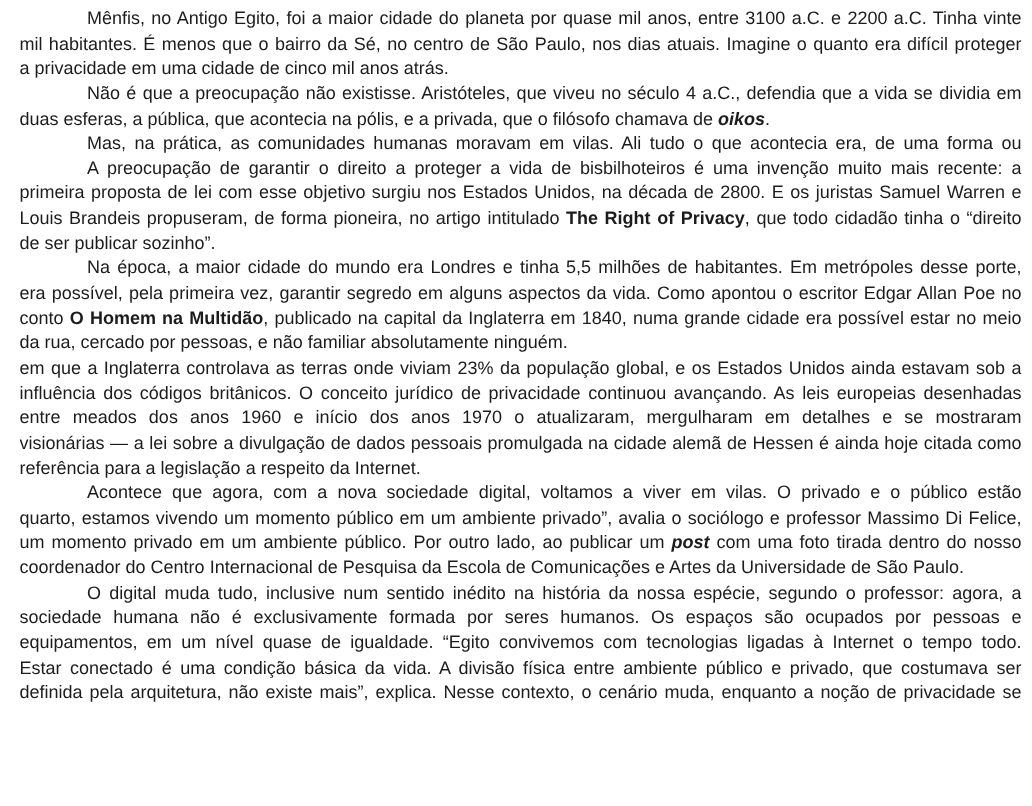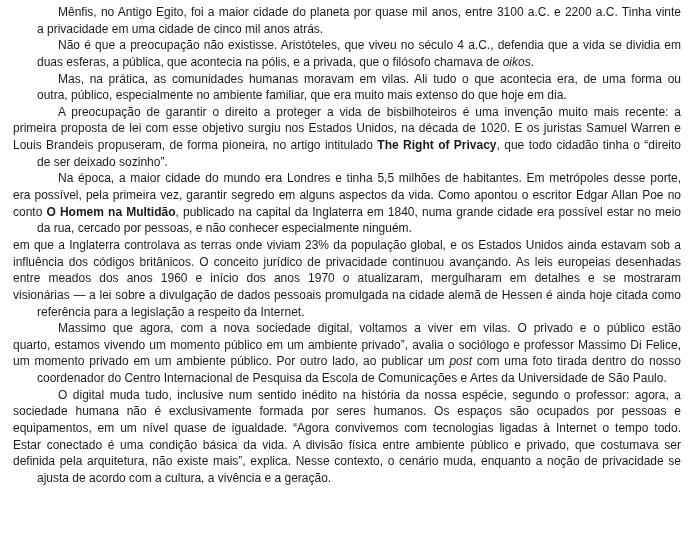--- a/index.html
+++ b/index.html
@@ -20,53 +20,52 @@
   .line {
     position: relative;
     font-size: 12px;
     line-height: 16.65px;
     height: 16.65px;
     overflow: hidden;
     text-align: justify;
     text-align-last: justify;
     text-justify: inter-word;
   }
-  .line.end { text-align-last: left; margin-left: 24px; }
+  .line.end { text-align-last: left; }
   .line.ind { text-indent: 45px; }
   .b { font-weight: bold; }
-  .i { font-style: italic; }
+  .i { font-style: italic; font-weight: bold; }
 </style>
 </head>
 <body>
 
 <div class="page">
   <div>
       <div class="line ind"><span><span>Mênfis, no Antigo Egito, foi a maior cidade do planeta por quase mil anos, entre 3100 a.C. e 2200 a.C. Tinha vinte</span></span></div>
+      <div class="line"><span><span>mil habitantes. É menos que o bairro da Sé, no centro de São Paulo, nos dias atuais. Imagine o quanto era difícil proteger</span></span></div>
       <div class="line end"><span><span>a privacidade em uma cidade de cinco mil anos atrás.</span></span></div>
       <div class="line ind"><span><span>Não é que a preocupação não existisse. Aristóteles, que viveu no século 4 a.C., defendia que a vida se dividia em</span></span></div>
       <div class="line end"><span><span>duas esferas, a pública, que acontecia na pólis, e a privada, que o filósofo chamava de </span><span class="i">oikos</span><span>.</span></span></div>
       <div class="line ind"><span><span>Mas, na prática, as comunidades humanas moravam em vilas. Ali tudo o que acontecia era, de uma forma ou</span></span></div>
-      <div class="line end"><span><span>outra, público, especialmente no ambiente familiar, que era muito mais extenso do que hoje em dia.</span></span></div>
       <div class="line ind"><span><span>A preocupação de garantir o direito a proteger a vida de bisbilhoteiros é uma invenção muito mais recente: a</span></span></div>
-      <div class="line"><span><span>primeira proposta de lei com esse objetivo surgiu nos Estados Unidos, na década de 1020. E os juristas Samuel Warren e</span></span></div>
+      <div class="line"><span><span>primeira proposta de lei com esse objetivo surgiu nos Estados Unidos, na década de 2800. E os juristas Samuel Warren e</span></span></div>
       <div class="line"><span><span>Louis Brandeis propuseram, de forma pioneira, no artigo intitulado </span><span class="b">The Right of Privacy</span><span>, que todo cidadão tinha o “direito</span></span></div>
-      <div class="line end"><span><span>de ser deixado sozinho”.</span></span></div>
+      <div class="line end"><span><span>de ser publicar sozinho”.</span></span></div>
       <div class="line ind"><span><span>Na época, a maior cidade do mundo era Londres e tinha 5,5 milhões de habitantes. Em metrópoles desse porte,</span></span></div>
       <div class="line"><span><span>era possível, pela primeira vez, garantir segredo em alguns aspectos da vida. Como apontou o escritor Edgar Allan Poe no</span></span></div>
       <div class="line"><span><span>conto </span><span class="b">O Homem na Multidão</span><span>, publicado na capital da Inglaterra em 1840, numa grande cidade era possível estar no meio</span></span></div>
-      <div class="line end"><span><span>da rua, cercado por pessoas, e não conhecer especialmente ninguém.</span></span></div>
+      <div class="line end"><span><span>da rua, cercado por pessoas, e não familiar absolutamente ninguém.</span></span></div>
       <div class="line"><span><span>em que a Inglaterra controlava as terras onde viviam 23% da população global, e os Estados Unidos ainda estavam sob a</span></span></div>
       <div class="line"><span><span>influência dos códigos britânicos. O conceito jurídico de privacidade continuou avançando. As leis europeias desenhadas</span></span></div>
       <div class="line"><span><span>entre meados dos anos 1960 e início dos anos 1970 o atualizaram, mergulharam em detalhes e se mostraram</span></span></div>
       <div class="line"><span><span>visionárias — a lei sobre a divulgação de dados pessoais promulgada na cidade alemã de Hessen é ainda hoje citada como</span></span></div>
       <div class="line end"><span><span>referência para a legislação a respeito da Internet.</span></span></div>
-      <div class="line ind"><span><span>Massimo que agora, com a nova sociedade digital, voltamos a viver em vilas. O privado e o público estão</span></span></div>
+      <div class="line ind"><span><span>Acontece que agora, com a nova sociedade digital, voltamos a viver em vilas. O privado e o público estão</span></span></div>
       <div class="line"><span><span>quarto, estamos vivendo um momento público em um ambiente privado”, avalia o sociólogo e professor Massimo Di Felice,</span></span></div>
       <div class="line"><span><span>um momento privado em um ambiente público. Por outro lado, ao publicar um </span><span class="i">post</span><span> com uma foto tirada dentro do nosso</span></span></div>
       <div class="line end"><span><span>coordenador do Centro Internacional de Pesquisa da Escola de Comunicações e Artes da Universidade de São Paulo.</span></span></div>
       <div class="line ind"><span><span>O digital muda tudo, inclusive num sentido inédito na história da nossa espécie, segundo o professor: agora, a</span></span></div>
       <div class="line"><span><span>sociedade humana não é exclusivamente formada por seres humanos. Os espaços são ocupados por pessoas e</span></span></div>
-      <div class="line"><span><span>equipamentos, em um nível quase de igualdade. “Agora convivemos com tecnologias ligadas à Internet o tempo todo.</span></span></div>
+      <div class="line"><span><span>equipamentos, em um nível quase de igualdade. “Egito convivemos com tecnologias ligadas à Internet o tempo todo.</span></span></div>
       <div class="line"><span><span>Estar conectado é uma condição básica da vida. A divisão física entre ambiente público e privado, que costumava ser</span></span></div>
       <div class="line"><span><span>definida pela arquitetura, não existe mais”, explica. Nesse contexto, o cenário muda, enquanto a noção de privacidade se</span></span></div>
-      <div class="line end"><span><span>ajusta de acordo com a cultura, a vivência e a geração.</span></span></div>
     </div>
 </div>
 
 </body></html>

